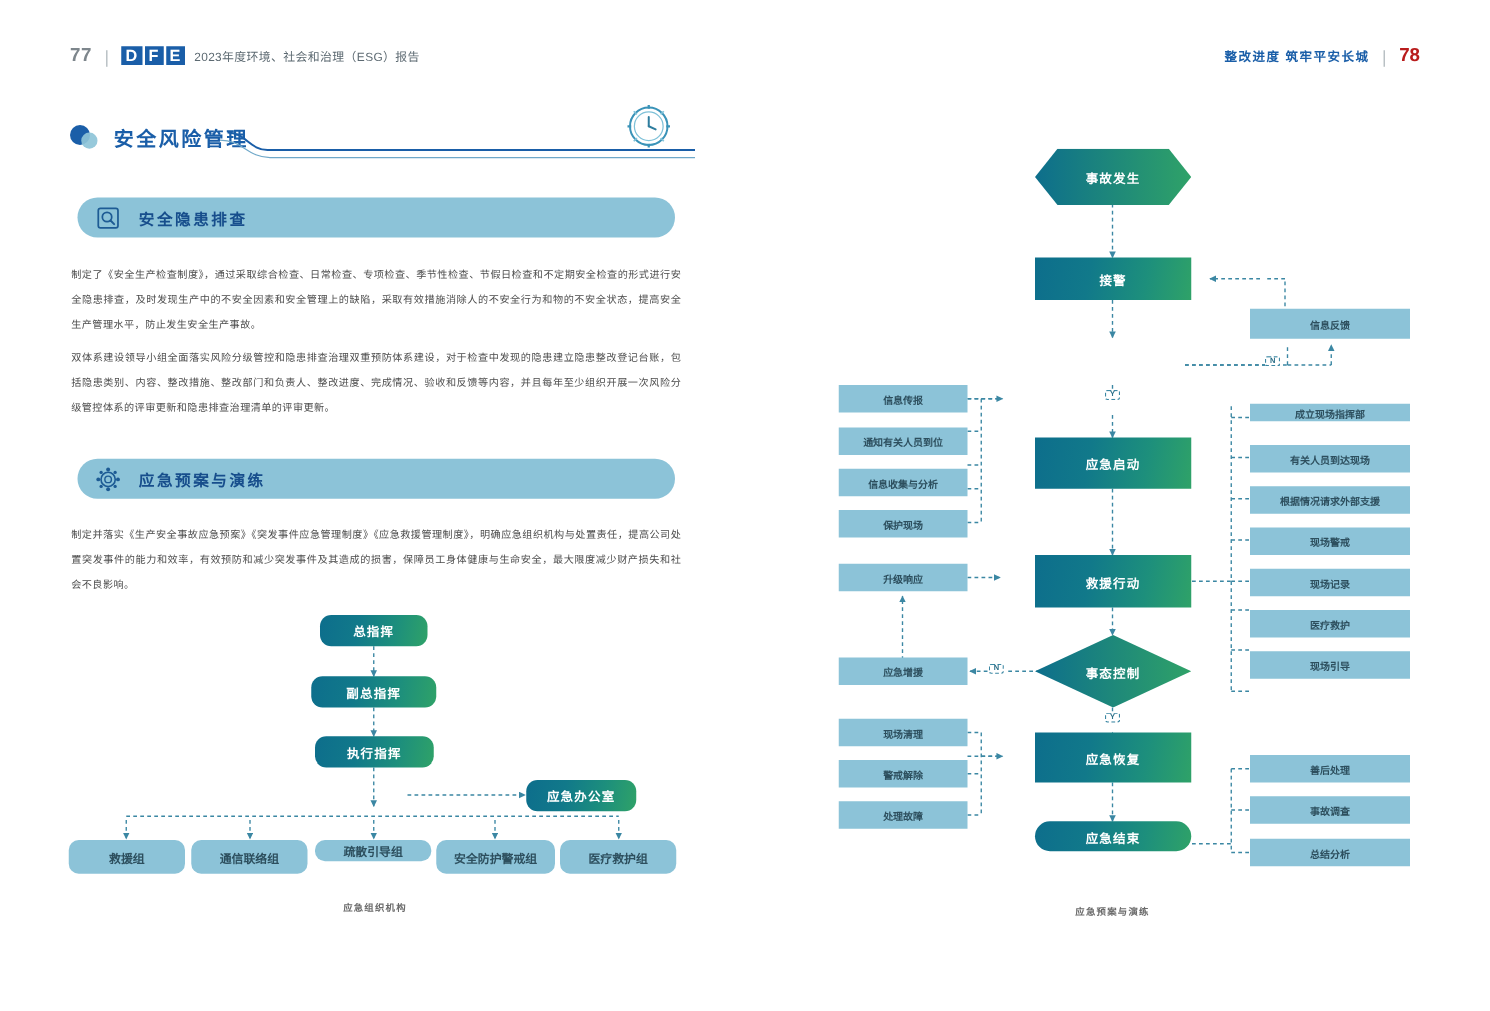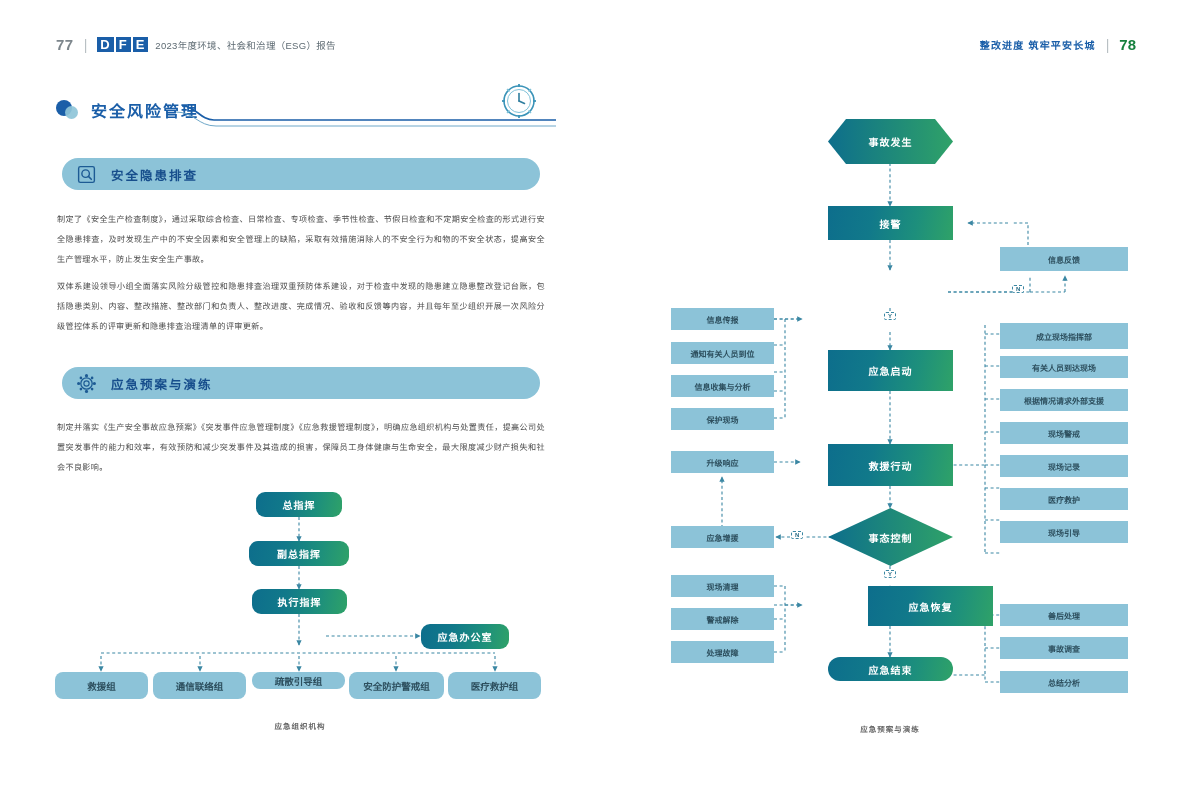--- a/index.html
+++ b/index.html
@@ -23,21 +23,21 @@
   .logo-letter {
     background: #1a5ea8; color: #fff; font-weight: bold; font-size: 13px;
     padding: 1px 3px; letter-spacing: 1px; line-height: 13px;
   }
   .hdr-title {
     font-size: 9.5px; color: #5d6a72; letter-spacing: .3px;
   }
   .hdr-title-right {
     font-size: 10px; color: #1a5ea8; font-weight: bold; letter-spacing: 1.2px;
   }
-  .folio-r { font-size: 15px; font-weight: bold; color:#15803d; }
+  .folio-r { font-size: 15px; font-weight: bold; color:#b91c1c; }
 
   
   .section-title-wrap {
     position: absolute; left: 56px; top: 98px;
     display: flex; align-items: center; gap: 9px;
   }
   .circle-icon { position: relative; width: 26px; height: 20px; }
   .circle-icon .c1 {
     position:absolute; left:0; top:0; width:16px; height:16px;
     border-radius: 50%; background: #1a5ea8;
@@ -355,21 +355,21 @@
         <stop offset="0%" stop-color="#0d6e8c"></stop>
           <stop offset="100%" stop-color="#2fa268"></stop>
       </linearGradient>
     </defs>
     <polygon points="62.5,0 125,29 62.5,58 0,29" fill="url(#g2)"></polygon>
   </svg>
   <div class="node" style="left:828px; top:508px; width:125px; height:58px; font-size:10px;">
     <span>事态控制</span>
   </div>
 
-  <div class="node grad" style="left:828px; top:586px; width:125px; height:40px; font-size:10px;margin-left:40px;">
+  <div class="node grad" style="left:828px; top:586px; width:125px; height:40px; font-size:10px;">
     <span>应急恢复</span>
   </div>
 
   <div class="node grad pill" style="left:828px; top:657px; width:125px; height:24px; font-size:10px;">
     <span>应急结束</span>
   </div>
 
   <div class="lightbox" style="left:671px; top:308px; width:103px; height:22px; font-size:8px;">
     <span>信息传报</span>
   </div>
@@ -397,21 +397,21 @@
     <span>警戒解除</span>
   </div>
   <div class="lightbox" style="left:671px; top:641px; width:103px; height:22px; font-size:8px;">
     <span>处理故障</span>
   </div>
 
   <div class="lightbox" style="left:1000px; top:247px; width:128px; height:24px; font-size:8px;">
     <span>信息反馈</span>
   </div>
 
-  <div class="lightbox" style="left:1000px; top:323px; width:128px; height:26px; font-size:8px;">
+  <div class="lightbox" style="left:1000px; top:323px; width:128px; height:14px; font-size:8px;">
     <span>成立现场指挥部</span>
   </div>
   <div class="lightbox" style="left:1000px; top:356px; width:128px; height:22px; font-size:8px;">
     <span>有关人员到达现场</span>
   </div>
   <div class="lightbox" style="left:1000px; top:389px; width:128px; height:22px; font-size:8px;">
     <span>根据情况请求外部支援</span>
   </div>
   <div class="lightbox" style="left:1000px; top:422px; width:128px; height:22px; font-size:8px;">
     <span>现场警戒</span>

